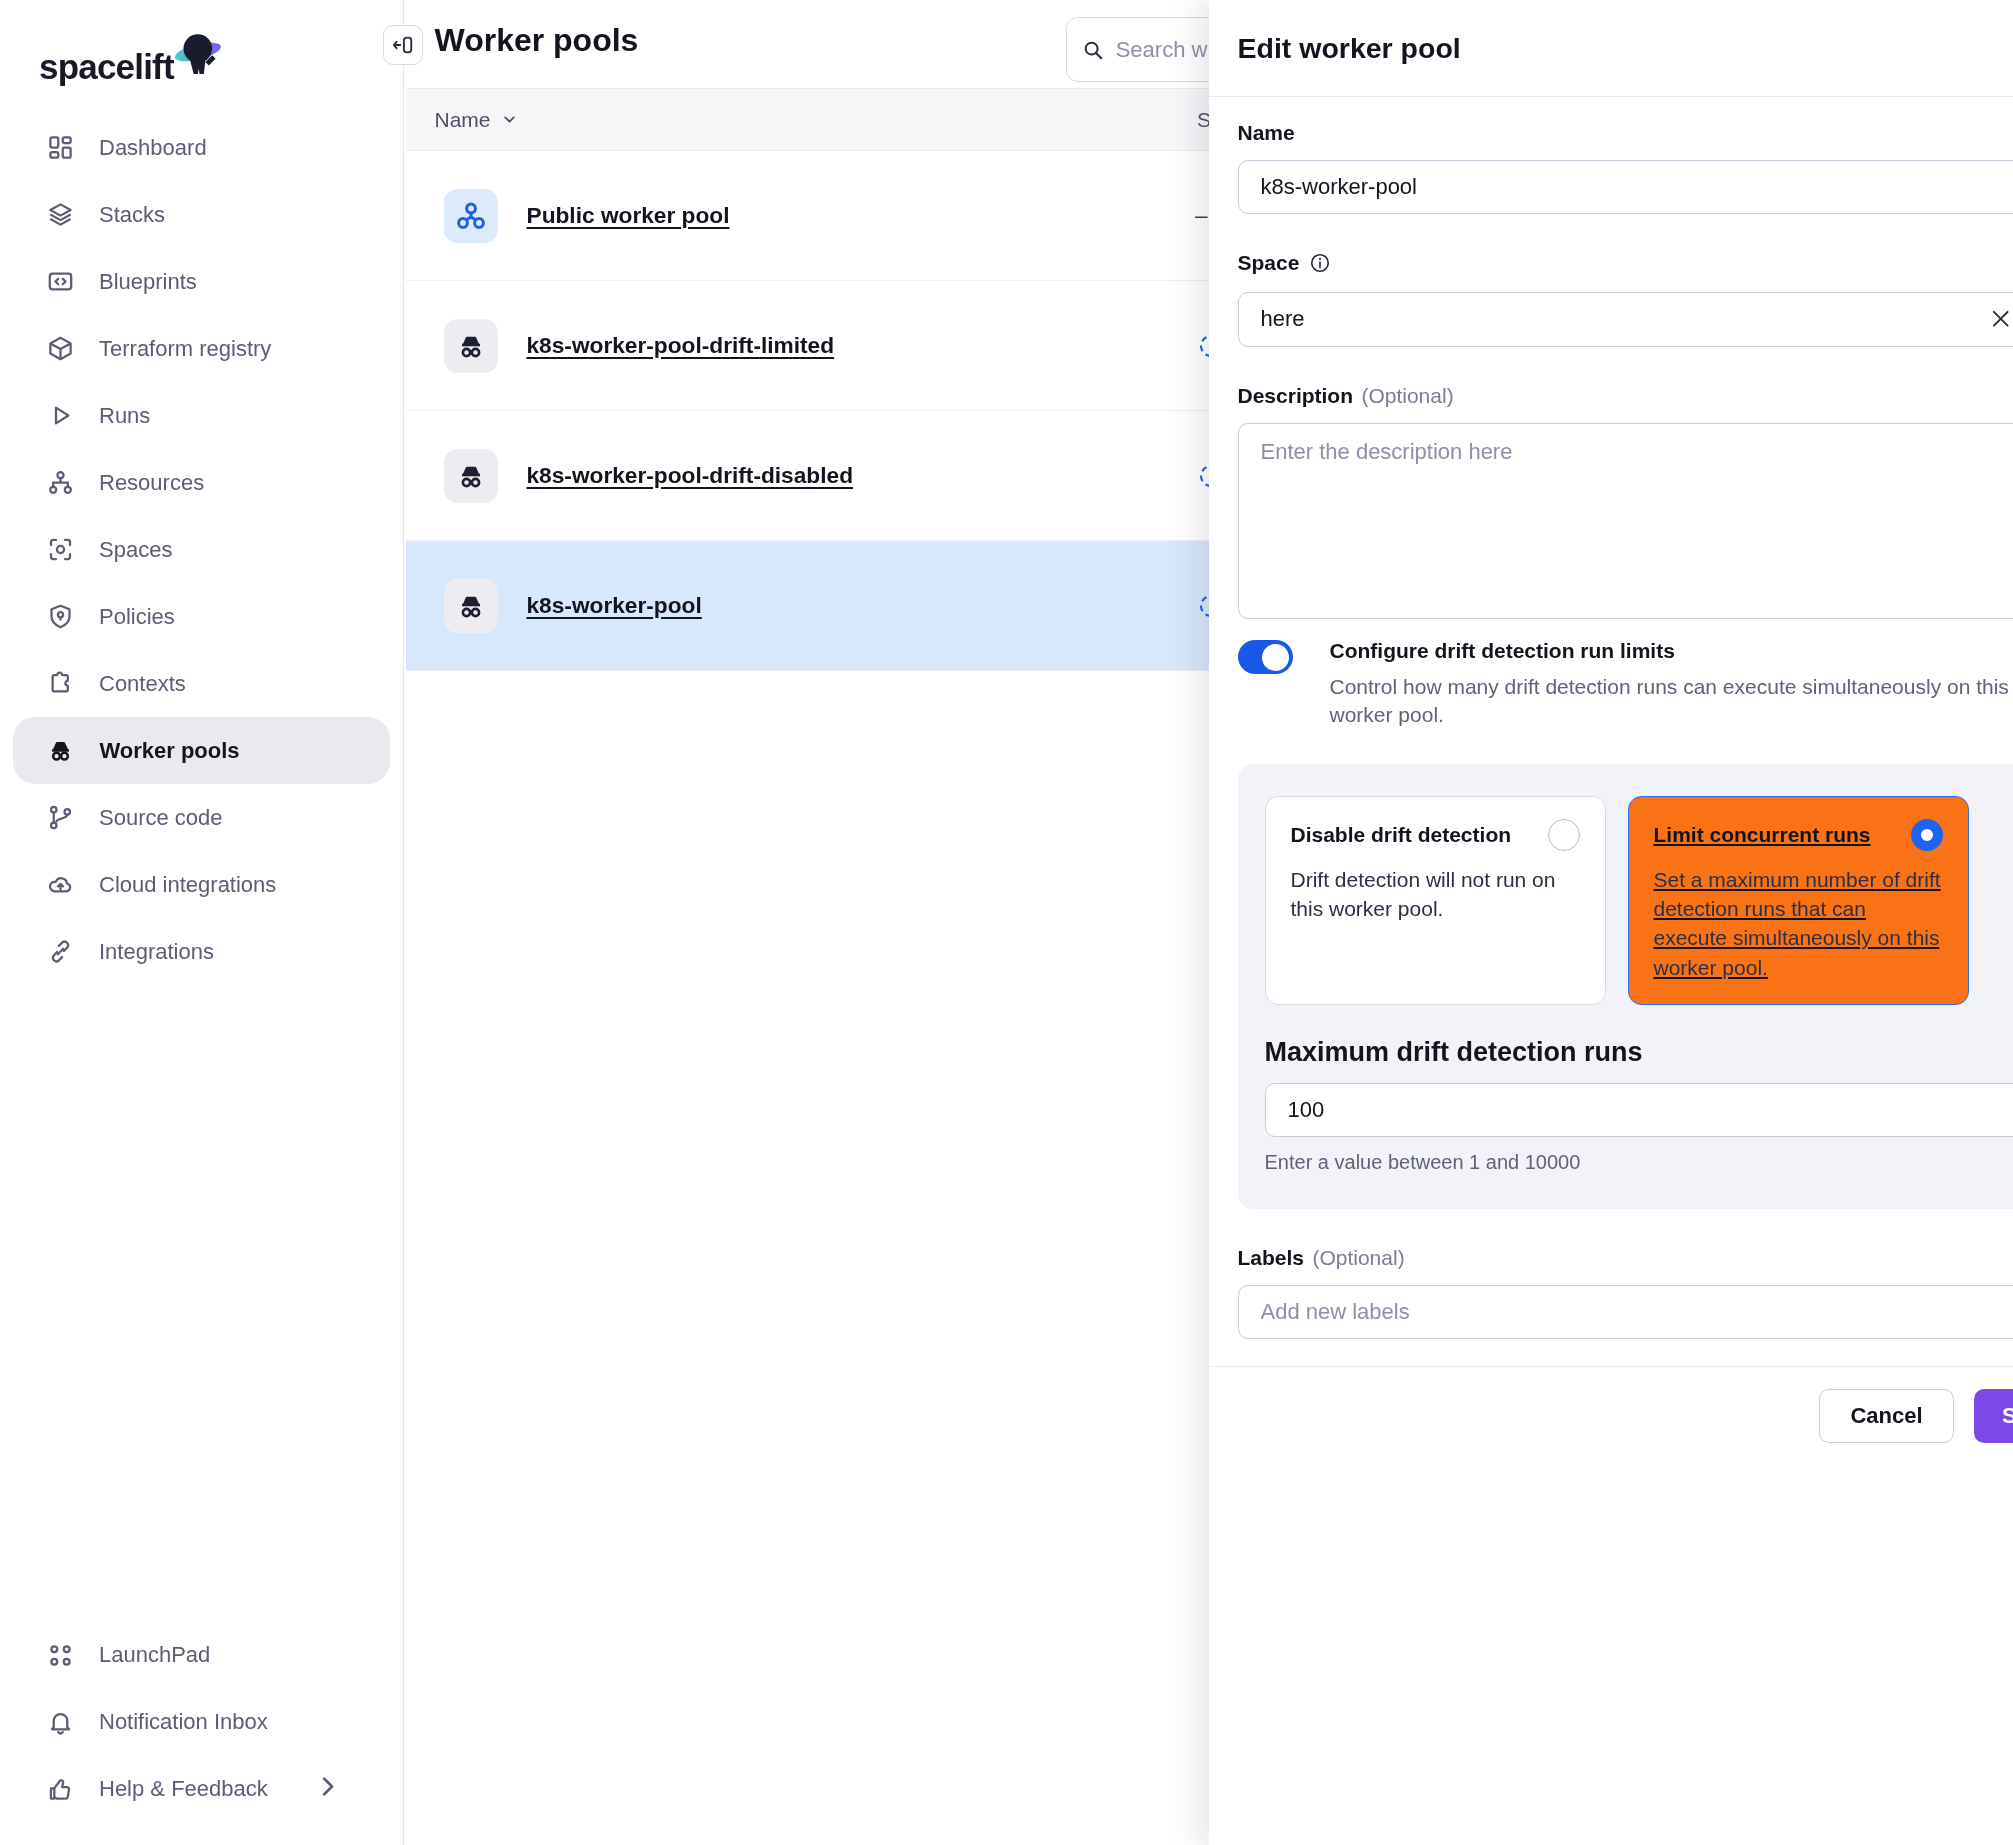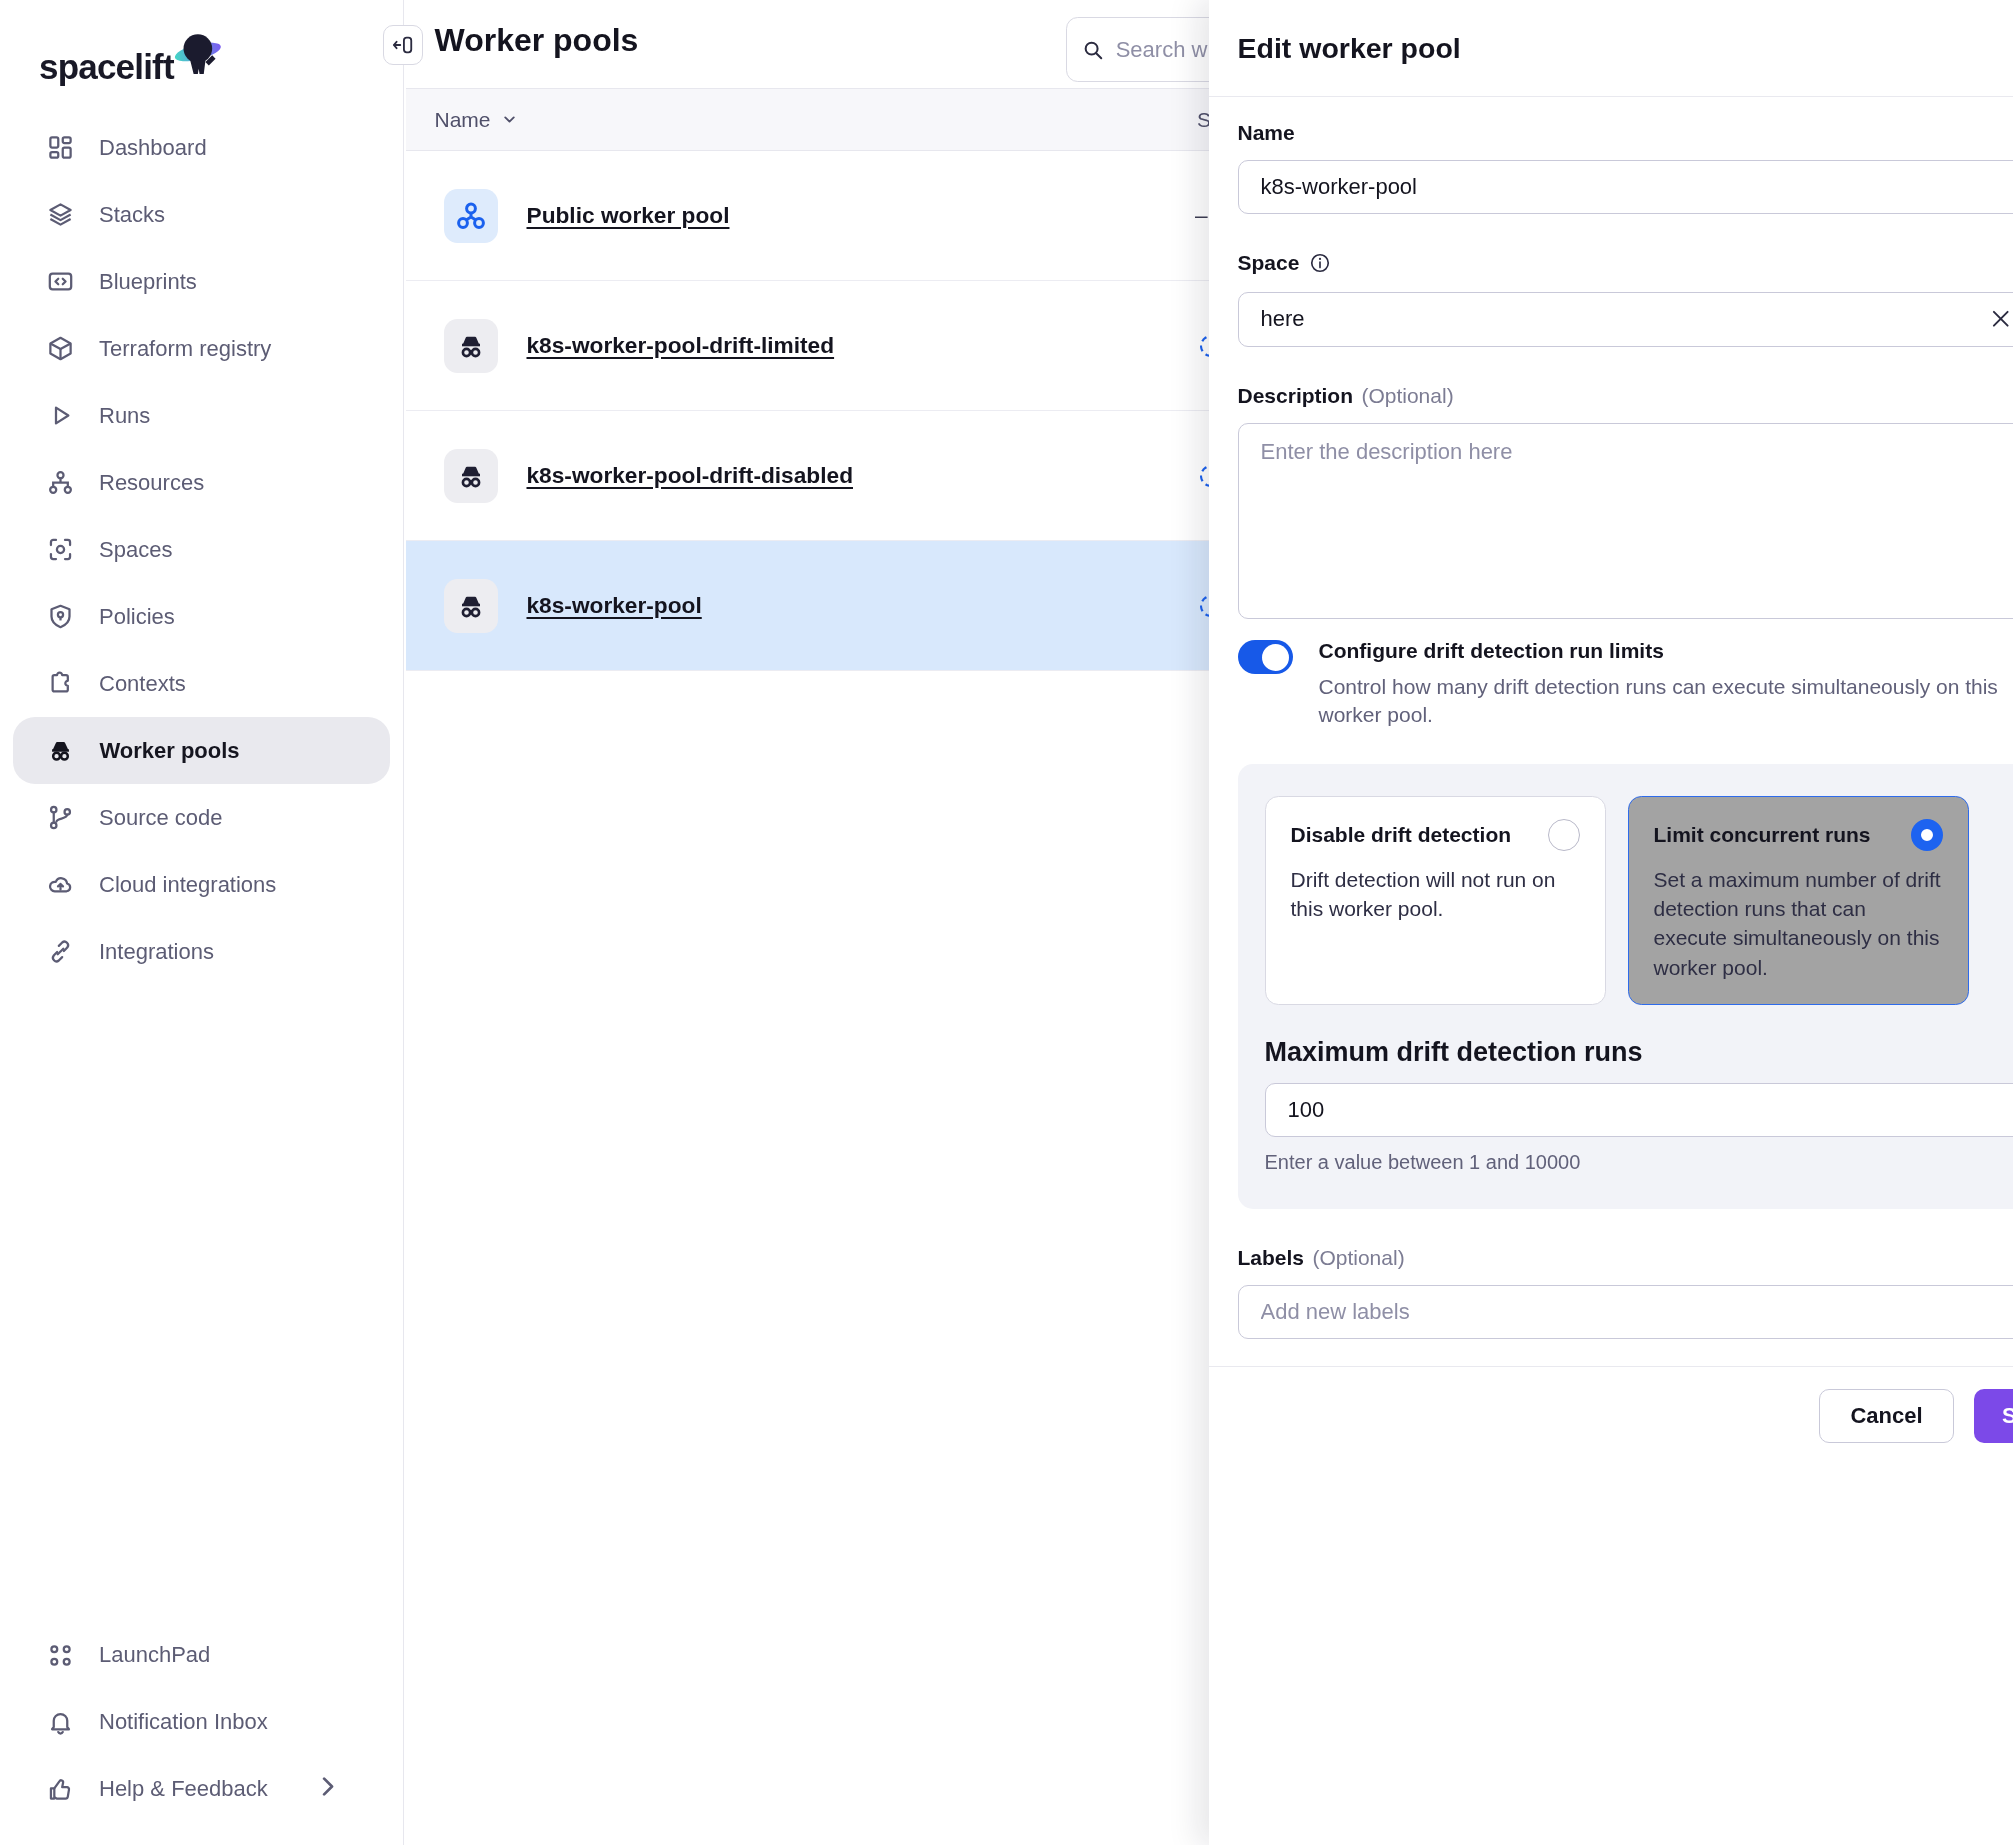--- a/index.html
+++ b/index.html
@@ -78,29 +78,29 @@
   .mt { margin-top:37px; }
   textarea.desc { width:100%; height:196px; border:1.7px solid #c9c9d9; border-radius:10px;
     padding:15px 22px; font-size:22px; margin-top:15px; resize:none; outline:none;
     font-family:"Liberation Sans", sans-serif; color:#14141f; }
 
   .toggle-row { display:flex; margin-top:17px; }
   .toggle { width:55px; height:34px; border-radius:17px; background:#1759e8; position:relative;
     flex:none; cursor:pointer; margin-top:1.7px; }
   .toggle .knob { position:absolute; right:3.4px; top:3.4px; width:27px; height:27px; border-radius:50%;
     background:#fff; }
-  .toggle-texts { margin-left:26px; }
+  .toggle-texts { margin-left:37px; }
   .toggle-title { font-size:21px; font-weight:700; color:#14141f; }
   .toggle-desc { font-size:21px; color:#61617a; margin-top:10px; max-width:680px; line-height:1.35; }
 
   .gray-card { background:#f2f3f8; border-radius:15px; margin-top:35px; padding:32px 27px 35px 27px; }
   .opt-cards { display:flex; gap:22px; }
   .opt-card { width:341px; border-radius:13.4px; padding:22px 25px; min-height:195px; }
   .opt-card.unselected { background:#fff; border:1.7px solid #d9d9e3; }
-  .opt-card.selected { background:#a3a3a3; border:1.7px solid #2e6bec; }
+  .opt-card.selected { background:#f97316; border:1.7px solid #2e6bec;text-decoration:underline; }
   .opt-head { display:flex; align-items:center; justify-content:space-between; }
   .opt-title { font-size:21px; font-weight:700; color:#14141f; }
   .radio { width:32px; height:32px; border-radius:50%; flex:none; margin-left:8.4px; }
   .radio.off { border:1.7px solid #b9b9c9; background:#fff; }
   .radio.on { border:10px solid #1d63f0; background:#fff; }
   .opt-desc { font-size:21px; color:#2e2e44; margin-top:13.4px; line-height:1.4; }
   .max-label { font-size:27px; font-weight:700; color:#14141f; margin-top:32px; }
   .hint { font-size:20px; color:#61617a; margin-top:13.4px; }
 
   .panel-footer { margin-top:27px; border-top:1.7px solid #e9e9ef; margin-left:-28.5px; margin-right:-25px;

